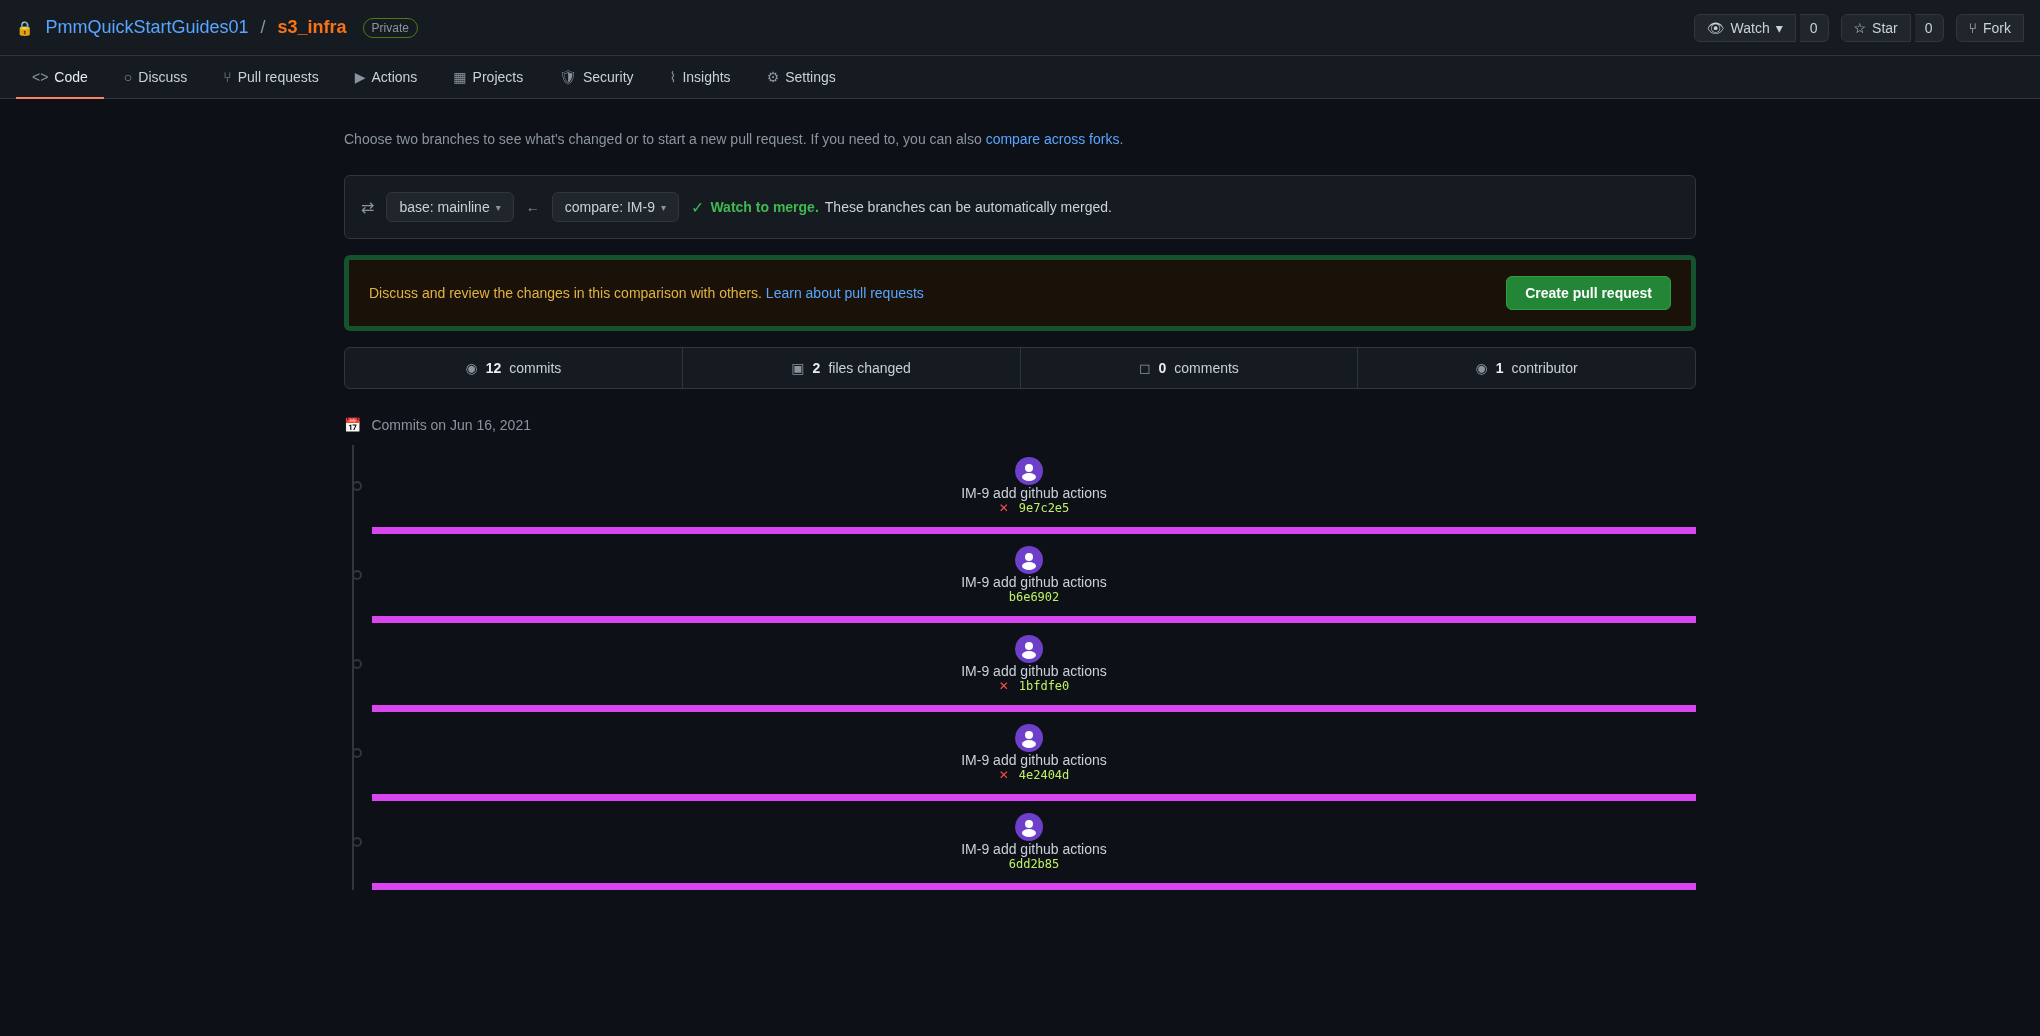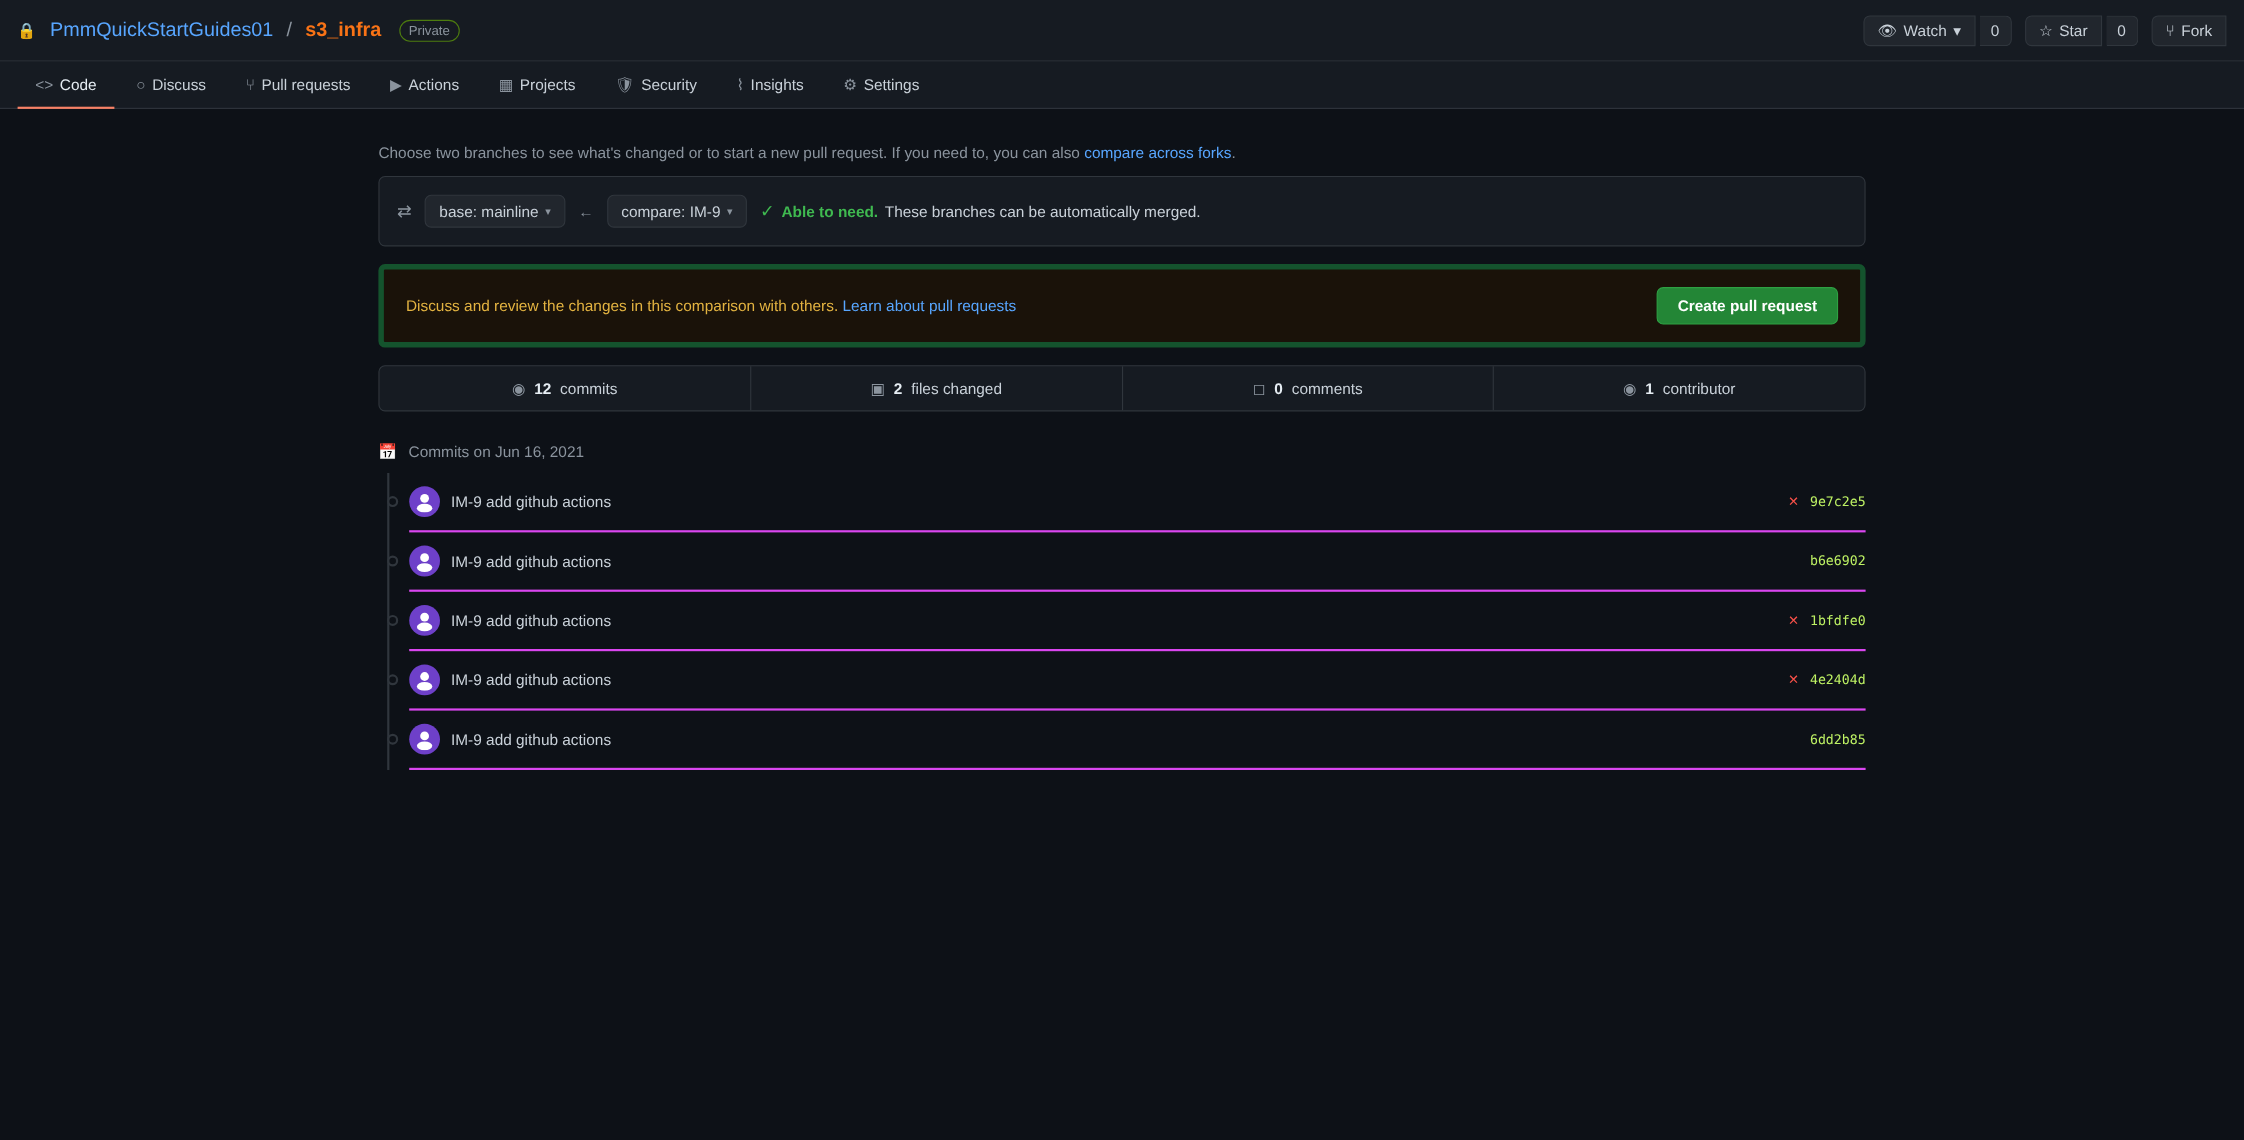--- a/index.html
+++ b/index.html
@@ -138,21 +138,21 @@
 
     .page-title {
       font-size: 28px;
       font-weight: 300;
       color: #e6edf3;
       margin-bottom: 8px;
     }
     .page-subtitle {
       color: #8b949e;
       font-size: 14px;
-      margin-bottom: 13px;
+      margin-bottom: 28px;
     }
     .page-subtitle a {
       color: #58a6ff;
       text-decoration: none;
     }
 
     
     .compare-bar {
       background: #161b22;
       border: 1px solid #30363d;
@@ -246,21 +246,22 @@
       color: #8b949e;
       font-size: 14px;
     }
     .commits-date-icon { color: #8b949e; font-size: 14px; }
 
     .commit-row {
       display: flex;
       align-items: center;
       padding: 12px 0;
       position: relative;
-      border-bottom: 2px solid #d946ef;
+      border-bottom: 7px solid #d946ef;
+      flex-direction: column;
     }
     .commit-dot {
       position: absolute;
       left: -20px;
       width: 10px;
       height: 10px;
       border-radius: 50%;
       border: 2px solid #30363d;
       background: #0d1117;
       top: 50%;
@@ -386,21 +387,21 @@
       <span>base: mainline</span>
       <span class="chevron">▾</span>
     </button>
     <span class="arrow-icon">←</span>
     <button class="branch-select">
       <span>compare: IM-9</span>
       <span class="chevron">▾</span>
     </button>
     <div class="merge-status">
       <span class="merge-check">✓</span>
-      <span class="merge-label">Able to need.</span>
+      <span class="merge-label">Watch to merge.</span>
       <span>These branches can be automatically merged.</span>
     </div>
   </div>
 
   <div class="notice-bar">
     <span class="notice-text">
       <span>Discuss and review the changes in this comparison with others.</span>
       <a>Learn about pull requests</a>
     </span>
     <button class="create-pr-btn">Create pull request</button>

